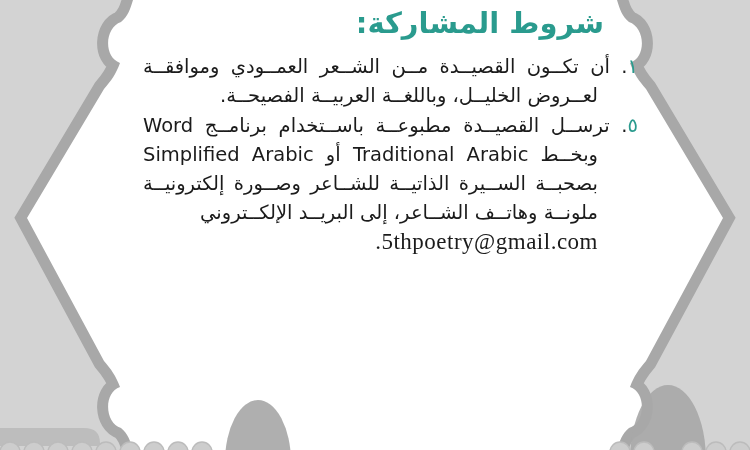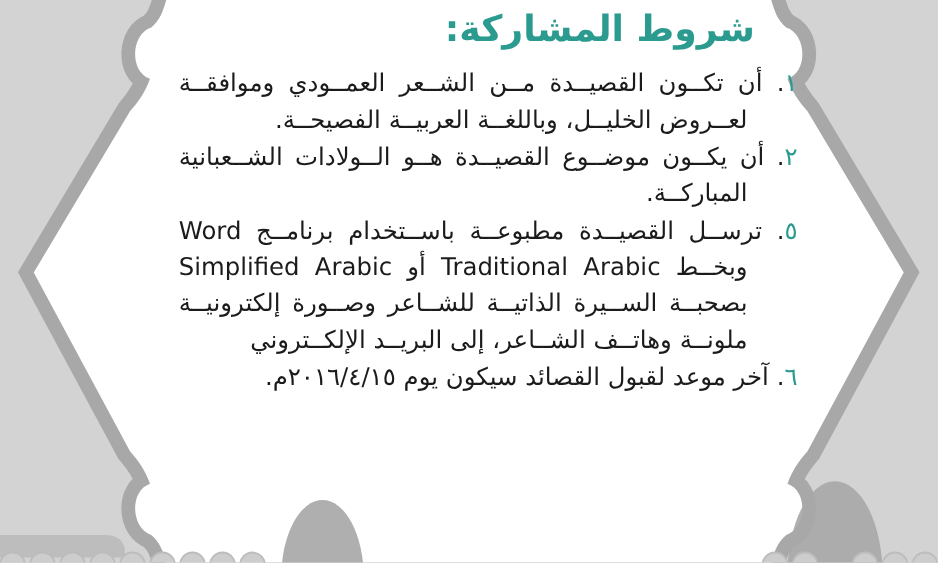--- a/index.html
+++ b/index.html
@@ -82,22 +82,17 @@
 </svg>
 
 <div id="content">
   <div class="page-title">شروط المشاركة:</div>
 
   <div class="terms">
     <div class="item">
       <span class="num">١</span><span class="sep">. </span><span class="txt">أن تكــون القصيــدة مــن الشــعر العمــودي وموافقــة لعــروض الخليــل، وباللغــة العربيــة الفصيحــة.</span>
     </div>
     <div class="item">
-      <span class="num">٢</span><span class="sep">. </span><span class="txt">أن يكــون موضــوع القصيــدة هــو الــولادات الشــعبانية المباركــة.</span>
-    </div>
-    <div class="item">
       <span class="num">٥</span><span class="sep">. </span><span class="txt">ترســل القصيــدة مطبوعــة باســتخدام برنامــج Word وبخــط Traditional Arabic أو Simplified Arabic بصحبــة الســيرة الذاتيــة للشــاعر وصــورة إلكترونيــة ملونــة وهاتــف الشــاعر، إلى البريــد الإلكــتروني</span>
-    </div>
-    <div class="item">
-      <span class="num">٦</span><span class="sep">. </span><span class="txt">آخر موعد لقبول القصائد سيكون يوم ٢٠١٦/٤/١٥م.</span>
+      <div class="email-line">5thpoetry@gmail.com.</div>
     </div>
   </div>
 </div>
 
 </body></html>

